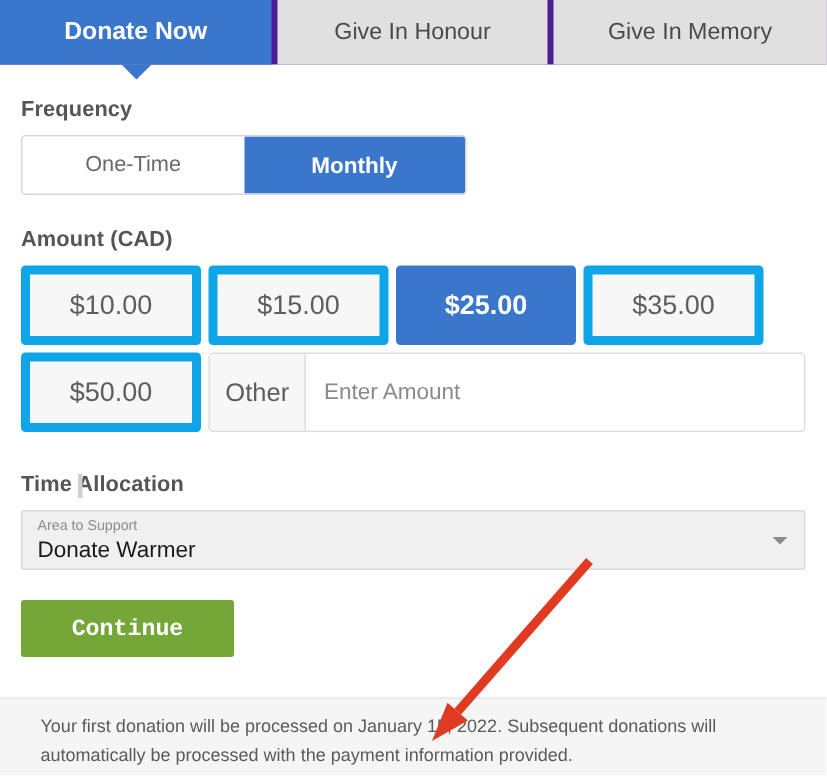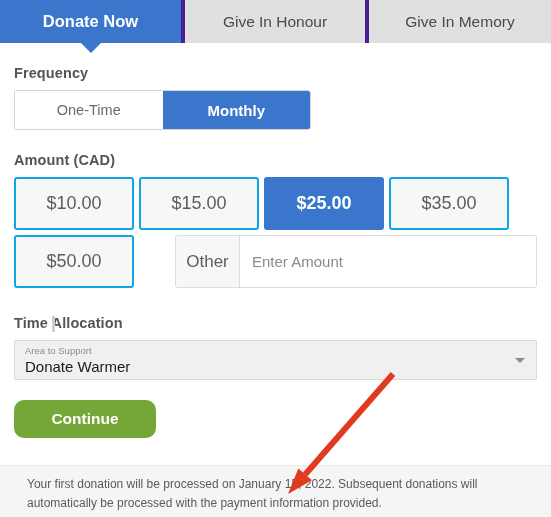--- a/index.html
+++ b/index.html
@@ -116,21 +116,21 @@
     gap: 5px;
     margin-bottom: 5px;
   }
   .amt-btn {
     width: 120px;
     height: 53px;
     display: flex;
     align-items: center;
     justify-content: center;
     background: #f7f7f7;
-    border: 2px solid #0ea5e9;
+    border: 6px solid #0ea5e9;
     border-radius: 3px;
     box-sizing: border-box;
     font-size: 18px;
     color: #5d5d5d;
     cursor: pointer;
     user-select: none;
   }
   .amt-btn.selected {
     background: #3a77cc;
     border-color: #3a77cc;
@@ -139,21 +139,20 @@
   }
   .other-wrap {
     display: flex;
     height: 53px;
     border: 1px solid #dddddd;
     border-radius: 3px;
     overflow: hidden;
     box-sizing: border-box;
     flex: 1;
     background: #ffffff;
-    margin-left: 36px;
   }
   .other-label {
     width: 64px;
     background: #f7f7f7;
     display: flex;
     align-items: center;
     justify-content: center;
     font-size: 17px;
     color: #5d5d5d;
     border-right: 1px solid #dddddd;
@@ -206,23 +205,23 @@
     border-top: 5px solid #8c8c8c;
   }
 
   
   .continue-btn {
     margin-top: 20px;
     width: 142px;
     height: 38px;
     background: #74a738;
     border: 0;
-    border-radius: 10px;
+    border-radius: 2px;
     color: #ffffff;
-    font-family: Liberation Sans, sans-serif;
+    font-family: Liberation Mono, monospace;
     font-size: 15.5px;
     font-weight: bold;
     cursor: pointer;
     display: block;
   }
 
   
   .footer-note {
     position: absolute;
     left: 0;

